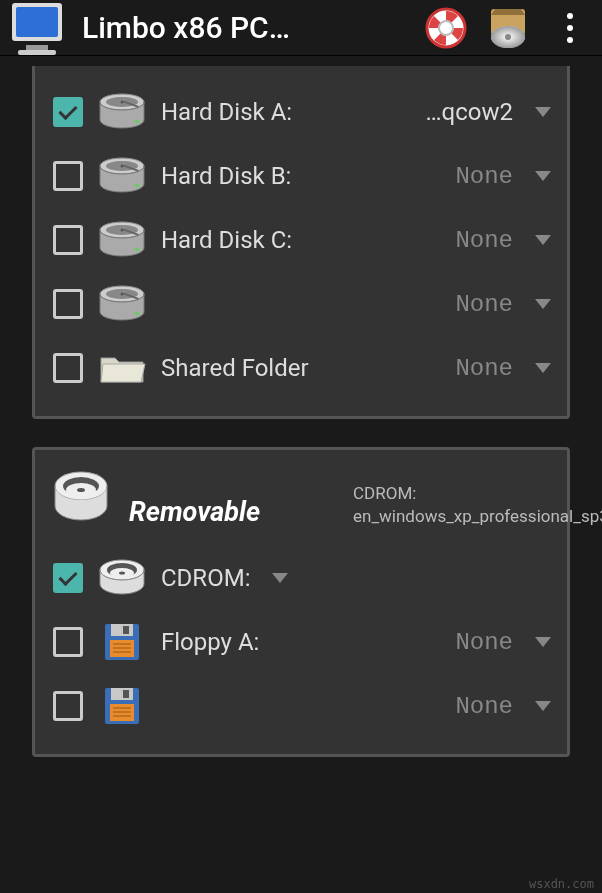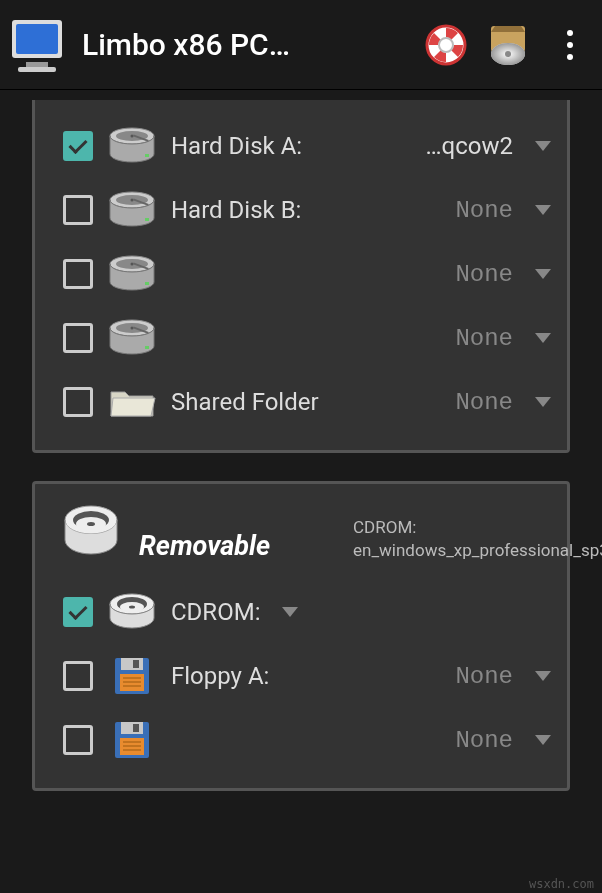--- a/index.html
+++ b/index.html
@@ -5,21 +5,21 @@
     * { margin: 0; padding: 0; box-sizing: border-box; }
     body {
       width: 602px;
       height: 893px;
       background: #1a1a1a;
       font-family: Roboto, Arial, sans-serif;
       color: #ccc;
       overflow: hidden;
     }
     .header {
-      height: 90px;
+      height: 56px;
       background: #1a1a1a;
       display: flex;
       align-items: center;
       padding: 0 8px;
       gap: 14px;
       border-bottom: 1px solid #000;
     }
     .header .app-icon { width: 60px; height: 58px; }
     .header .title {
       font-size: 30px;
@@ -31,21 +31,21 @@
       text-overflow: ellipsis;
     }
     .header .action { width: 48px; display: flex; justify-content: center; align-items: center; }
     .menu-dots { display: flex; flex-direction: column; gap: 6px; }
     .menu-dots span { width: 6px; height: 6px; background: #fff; border-radius: 50%; }
     .content { padding: 10px 32px 0 32px; }
     .card {
       background: #333333;
       border: 3px solid #555;
       border-radius: 4px;
-      padding: 20px 14px 16px 26px;
+      padding: 20px 14px 16px 16px;
       margin-bottom: 28px;
     }
     .row {
       display: flex;
       align-items: center;
       height: 64px;
       gap: 14px;
     }
     .checkbox {
       width: 30px;
@@ -209,20 +209,21 @@
         <div class="row">
           <div class="checkbox"></div>
           <div class="device-icon"><svg viewBox="0 0 50 40">
               <ellipse cx="25" cy="10" rx="22" ry="8" fill="#ccc" stroke="#888"></ellipse>
               <path d="M3 10 L3 28 A22 8 0 0 0 47 28 L47 10 A22 8 0 0 1 3 10 Z" fill="#aaa" stroke="#777"></path>
               <ellipse cx="25" cy="10" rx="16" ry="5" fill="#888"></ellipse>
               <circle cx="25" cy="10" r="1.5" fill="#555"></circle>
               <rect x="26" y="8" width="16" height="2" fill="#666" transform="rotate(20 25 10)"></rect>
               <rect x="38" y="28" width="4" height="3" fill="#6c6"></rect>
             </svg></div>
+          <span class="row-label">Hard Disk C:</span>
           <span class="row-value none">None</span>
           <div class="chevron"></div>
         </div>
         <div class="row">
           <div class="checkbox"></div>
           <div class="device-icon"><svg viewBox="0 0 50 40">
               <ellipse cx="25" cy="10" rx="22" ry="8" fill="#ccc" stroke="#888"></ellipse>
               <path d="M3 10 L3 28 A22 8 0 0 0 47 28 L47 10 A22 8 0 0 1 3 10 Z" fill="#aaa" stroke="#777"></path>
               <ellipse cx="25" cy="10" rx="16" ry="5" fill="#888"></ellipse>
               <circle cx="25" cy="10" r="1.5" fill="#555"></circle>

